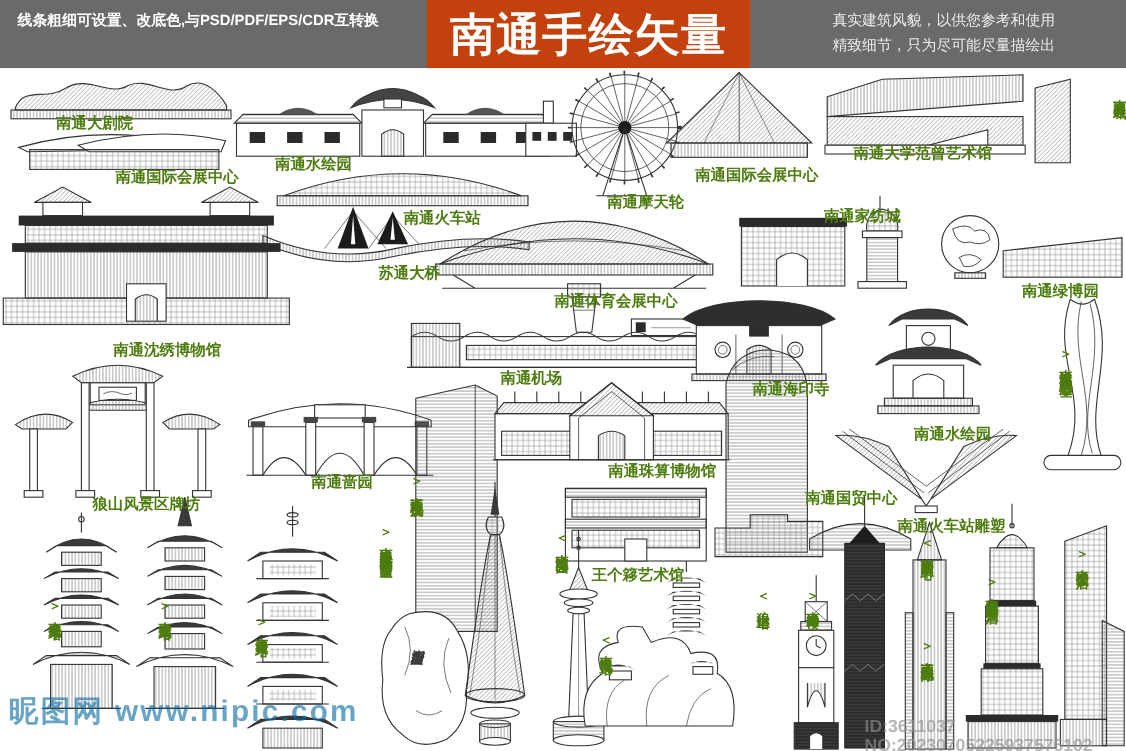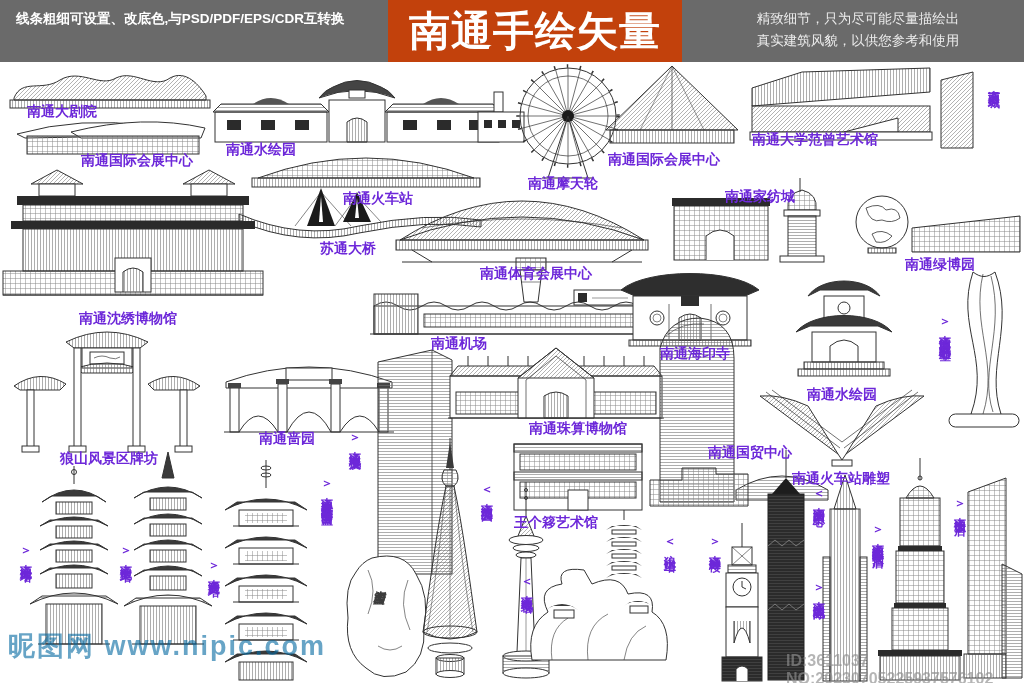--- a/index.html
+++ b/index.html
@@ -6,21 +6,21 @@
   body{width:1024px;height:683px;position:relative;overflow:hidden;background:#fff;
        font-family:"Liberation Sans","DejaVu Sans",sans-serif;}
   .header{position:absolute;left:0;top:0;width:1024px;height:62px;background:#6a6a6a;}
   .note{position:absolute;color:#fff;font-size:13.5px;line-height:1.6;font-weight:600;white-space:nowrap;}
   .note-left{left:16px;top:8px;}
   .note-right{left:700px;top:8px;width:316px;text-align:center;color:#ececec;font-weight:500;}
   .title-box{position:absolute;left:358px;top:0;width:294px;height:62px;background:#c2410c;color:#fff;
              display:flex;align-items:center;justify-content:center;font-size:41px;font-weight:700;letter-spacing:1px;margin-left:30px;}
   .stage{position:absolute;left:0;top:62px;width:1024px;height:621px;background:#fff;}
   .b{position:absolute;overflow:visible;}
-  .lbl{position:absolute;color:#6d28d9;font-size:14px;font-weight:700;white-space:nowrap;}
+  .lbl{position:absolute;color:#4d7c0f;font-size:14px;font-weight:700;white-space:nowrap;margin-left:24px;}
   .h{transform:translateX(-50%);}
   .v{writing-mode:vertical-rl;text-orientation:upright;font-size:12px;letter-spacing:1.5px;font-weight:700;}
   .rock-txt{position:absolute;writing-mode:vertical-rl;text-orientation:upright;font-size:12px;
             font-style:italic;color:#3c3c3c;font-weight:700;letter-spacing:1px;}
   .wm1{position:absolute;left:8px;top:628px;font-size:27px;font-weight:700;color:#0369a1;opacity:.6;letter-spacing:2px;}
   .wm2{position:absolute;left:786px;top:652px;font-size:16px;font-weight:700;color:#8f8f8f;opacity:.65;}
 </style>
 </head>
 <body>
 
@@ -44,22 +44,22 @@
       </pattern>
   </defs>
 </svg>
 
 <div class="header">
   <div class="note note-left">
     <div>线条粗细可设置、改底色,与PSD/PDF/EPS/CDR互转换</div>
   </div>
   <div class="title-box">南通手绘矢量</div>
   <div class="note note-right">
+    <div>真实建筑风貌，以供您参考和使用</div>
     <div>精致细节，只为尽可能尽量描绘出</div>
-    <div>真实建筑风貌，以供您参考和使用</div>
   </div>
 </div>
 
 <div class="stage">
 
   <svg class="b" style="left:8px;top:4px" width="204" height="46" viewBox="0 0 204 46">
     <path d="M6 32 C14 12 34 26 52 14 C72 2 92 22 108 12 C126 3 146 24 162 12 C178 3 192 20 198 30 L198 34 L6 34 Z" fill="url(#pdg)" stroke="#333"></path>
     <rect x="2" y="34" width="200" height="8" fill="url(#pvt)" stroke="#333"></rect>
   </svg>
 

